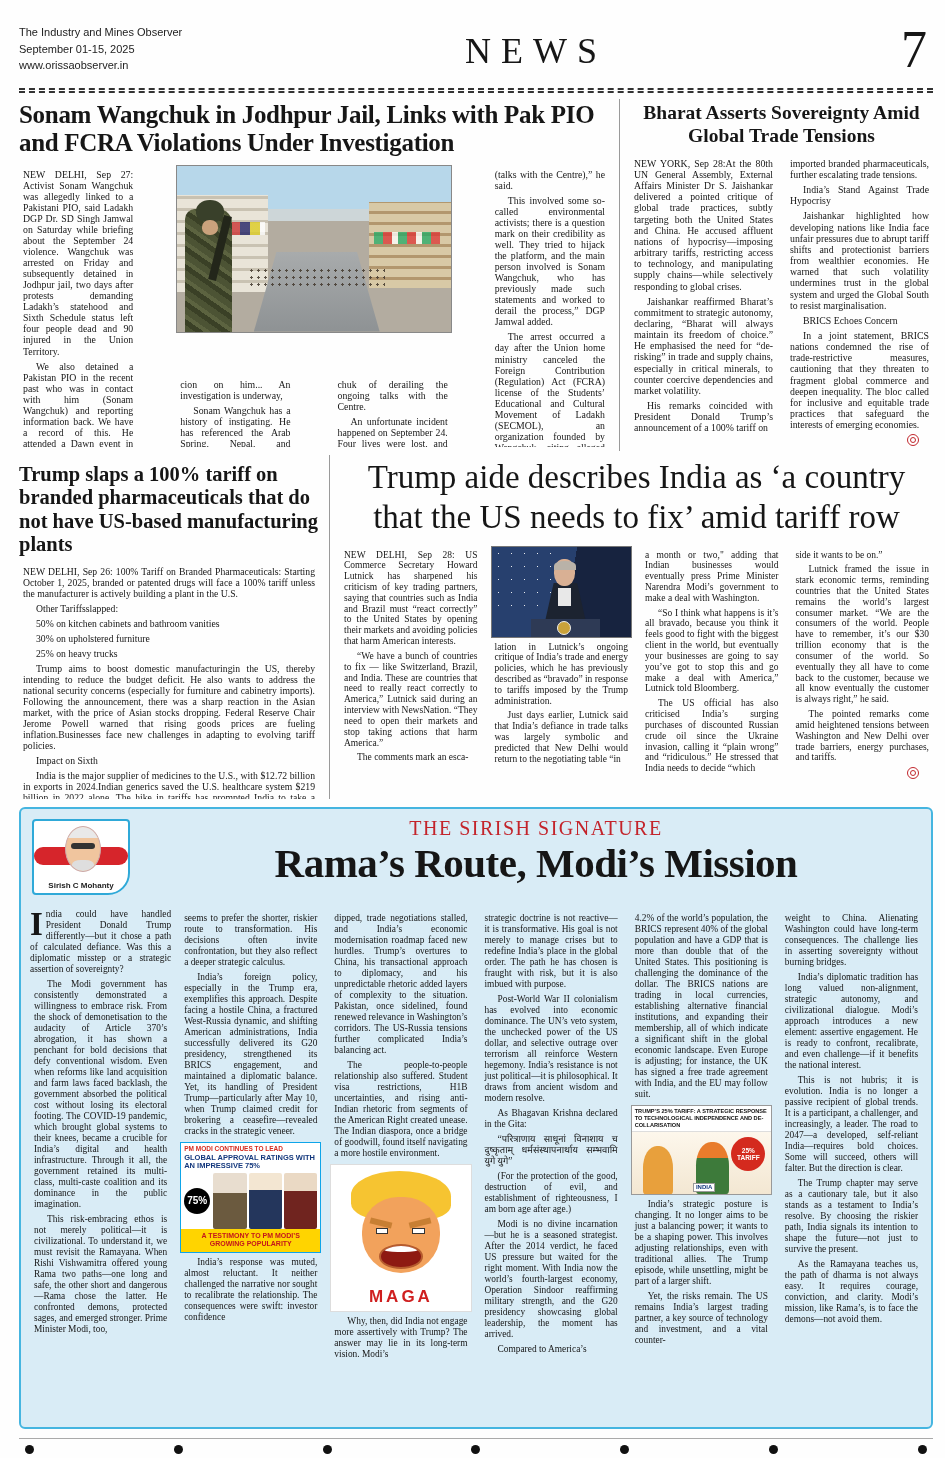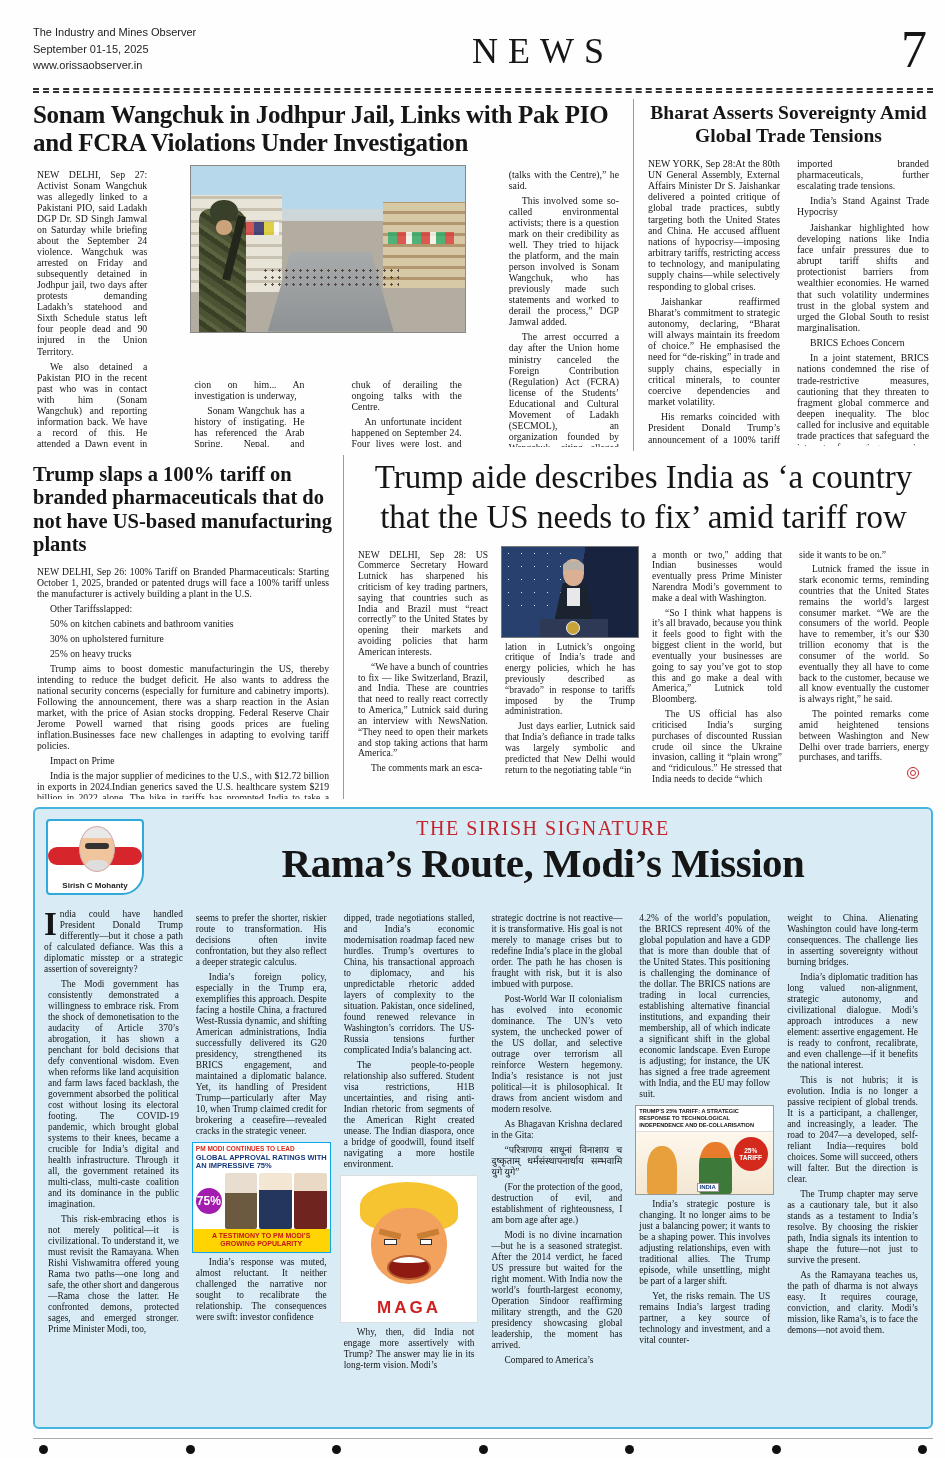--- a/index.html
+++ b/index.html
@@ -1,18 +1,18 @@
 <!DOCTYPE html>
 <html><head>
 <meta charset="utf-8">
 <style>
   * { box-sizing: border-box; margin:0; padding:0; }
   body { background:#e8e8e8; }
   .page { width:945px; height:1458px; background:#fefefe; margin:0 auto; position:relative;
-          font-family:"Liberation Serif", serif; color:#161616; padding:24px 12px 0 33px; overflow:hidden; }
+          font-family:"Liberation Serif", serif; color:#161616; padding:24px 12px 0 19px; overflow:hidden; }
 
   
   .masthead { display:flex; align-items:flex-start; height:62px; }
   .mast-left { font-family:"Liberation Sans", sans-serif; font-size:11px; line-height:1.5; color:#222; width:240px; }
   .mast-center { flex:1; text-align:center; font-size:36px; letter-spacing:10px; font-weight:400; padding-top:6px; }
   .mast-right { width:120px; text-align:right; font-size:52px; font-weight:400; line-height:1; padding-right:6px; }
   .mast-rule { border-top:2px dashed #333; border-bottom:2px dashed #333; height:5px; margin:2px 0 6px; }
 
   
   .plist p { text-align:justify; text-indent:13px; margin:4px; }
@@ -95,21 +95,21 @@
   .sig-body { display:flex; gap:9px; height:518px; margin-top:6px; overflow:hidden; font-size:9.4px; line-height:1.17; }
   .sig-col { flex:1; overflow:hidden; }
   .dropcap { float:left; font-size:33px; line-height:0.82; font-weight:bold; padding:2px 3px 0 0; }
   .p-drop { text-align:justify; }
 
   
   .poster { border:1px solid #0ea5e9; background:#fff; margin:5px 0 4px; font-family:"Liberation Sans", sans-serif; overflow:hidden; }
   .poster-t1 { color:#d42a1e; font-size:6.5px; font-weight:bold; text-align:left; padding:2px 3px 0; }
   .poster-t2 { color:#14387d; font-size:7.5px; font-weight:bold; padding:1px 3px 2px; line-height:1.15; }
   .poster-mid { display:flex; align-items:center; gap:3px; padding:0 3px; }
-  .poster-pct { min-width:26px; height:26px; border-radius:50%; background:#a21caf; color:#fff; font-size:12px; font-weight:bold; line-height:26px; text-align:center; }
+  .poster-pct { min-width:26px; height:26px; border-radius:50%; background:#000000; color:#fff; font-size:10px; font-weight:bold; line-height:26px; text-align:center; }
   .poster-photos { flex:1; display:flex; gap:2px; height:56px; }
   .poster-photos div { flex:1; border-radius:2px; }
   .pp1 { background:linear-gradient(#e8ddcf 35%,#6b5a3f 35%); }
   .pp2 { background:linear-gradient(#f3e6d2 30%,#24365c 30%); }
   .pp3 { background:linear-gradient(#ead9c4 32%,#70241f 32%); }
   .poster-cap { background:#ffd400; color:#c3161c; font-size:7px; font-weight:bold; text-align:center; padding:3px 2px; line-height:1.2; }
 
   
   .maga { position:relative; height:148px; background:#fff; border:1px solid #ddd; margin:5px 0 4px; overflow:hidden; }
   .maga-hair { position:absolute; left:14%; top:4%; width:72%; height:34%; background:#f6c431; border-radius:58% 62% 35% 40%; }
@@ -218,21 +218,21 @@
     <article class="a3">
       <h2>Trump slaps a 100% tariff on branded pharmaceuticals that do not have US-based manufacturing plants</h2>
       <div class="a3-body">
         <div class="plist flush">
             <p>NEW DELHI, Sep 26: 100% Tariff on Branded Pharmaceuticals: Starting October 1, 2025, branded or patented drugs will face a 100% tariff unless the manufacturer is actively building a plant in the U.S.</p>
             <p>Other Tariffsslapped:</p>
             <p>50% on kitchen cabinets and bathroom vanities</p>
             <p>30% on upholstered furniture</p>
             <p>25% on heavy trucks</p>
             <p>Trump aims to boost domestic manufacturingin the US, thereby intending to reduce the budget deficit. He also wants to address the national security concerns (especially for furniture and cabinetry imports). Following the announcement, there was a sharp reaction in the Asian market, with the price of Asian stocks dropping. Federal Reserve Chair Jerome Powell warned that rising goods prices are fueling inflation.Businesses face new challenges in adapting to evolving tariff policies.</p>
-            <p>Impact on Prime</p>
+            <p>Impact on Sixth</p>
             <p>India is the major supplier of medicines to the U.S., with $12.72 billion in exports in 2024.Indian generics saved the U.S. healthcare system $219 billion in 2022 alone. The hike in tariffs has prompted India to take a strategic shift by pivoting toward semi-regulated markets in Africa, Latin America, and Southeast Asia to reduce its dependence on the U.S.</p>
           </div>
         <div class="seal-row"><span class="seal"></span></div>
       </div>
     </article>
     <div class="vrule"></div>
     <article class="a4">
       <h2>Trump aide describes India as ‘a country that the US needs to fix’ amid tariff row</h2>
       <div class="a4-body">
         <div class="col plist flush">

